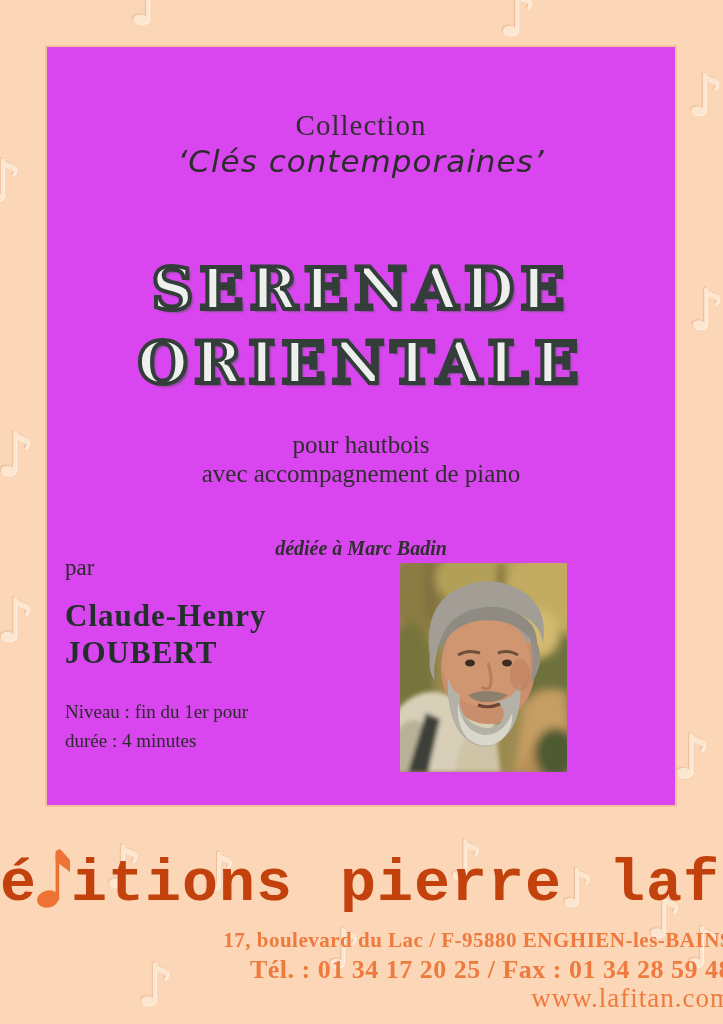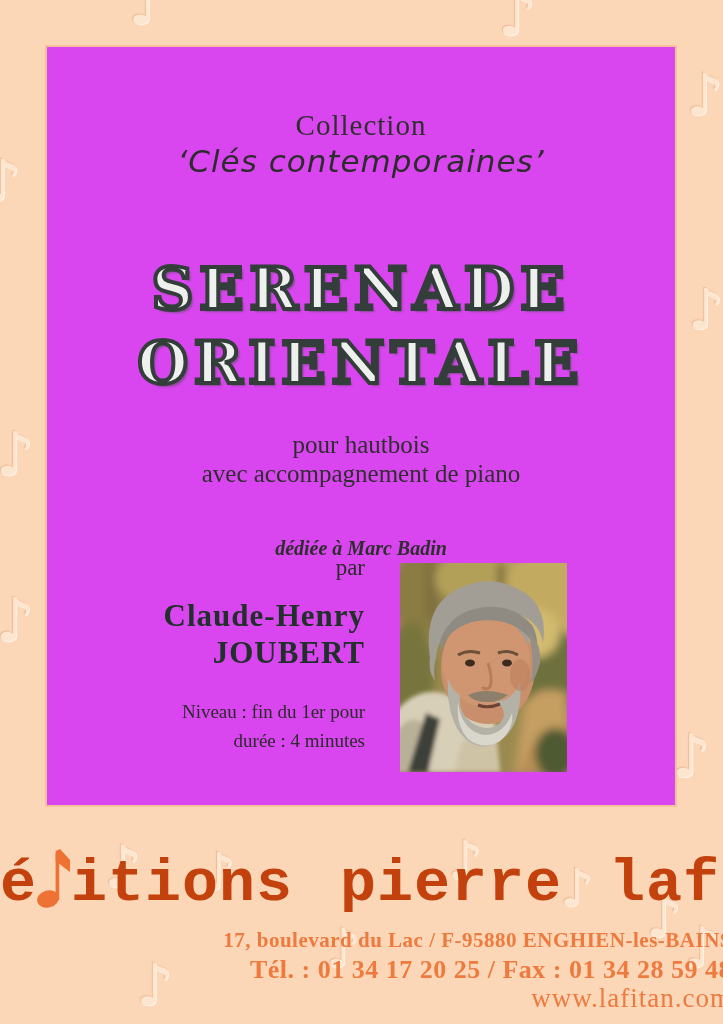--- a/index.html
+++ b/index.html
@@ -73,21 +73,21 @@
     font-weight: bold;
     font-size: 20px;
     color: #2e2e2e;
     margin-top: 35px;
   }
 
   .author-col {
     position: absolute;
     left: 18px; top: 508px;
     width: 300px;
-    text-align: right;
+    text-align: left;
   }
   .par-label { font-size: 23px; color: #2b2b2b; }
   .author-name {
     margin-top: 16px;
     font-weight: bold;
     font-size: 31px;
     line-height: 37px;
     color: #22302c;
     letter-spacing: 1px;
   }

